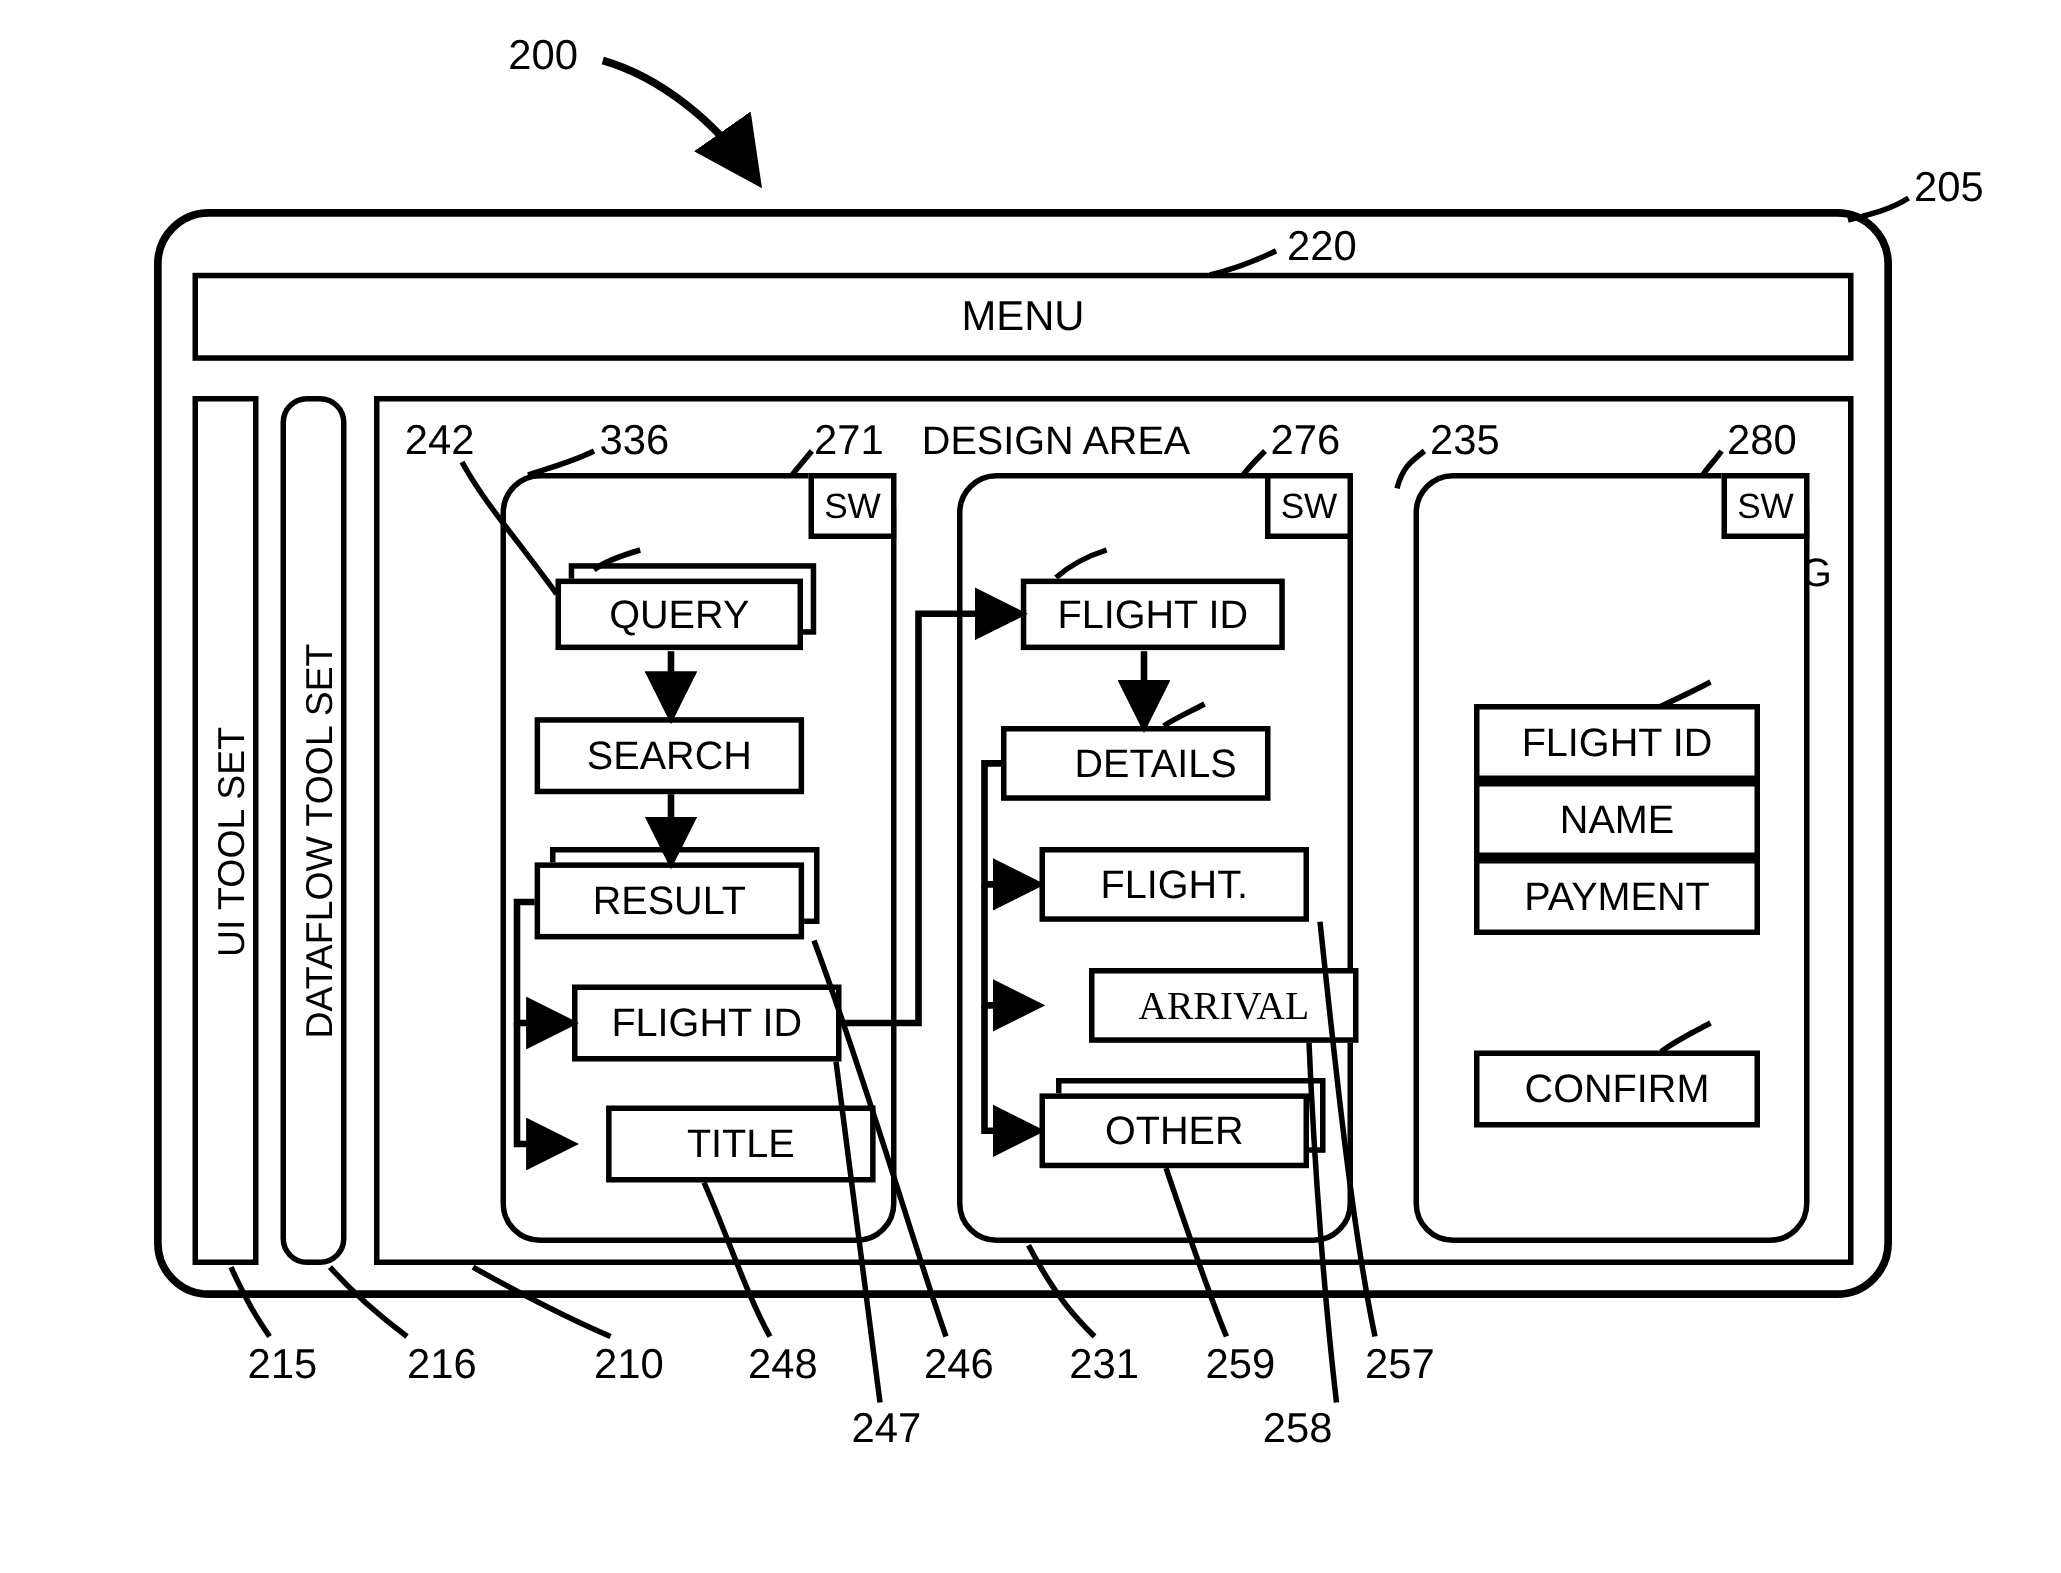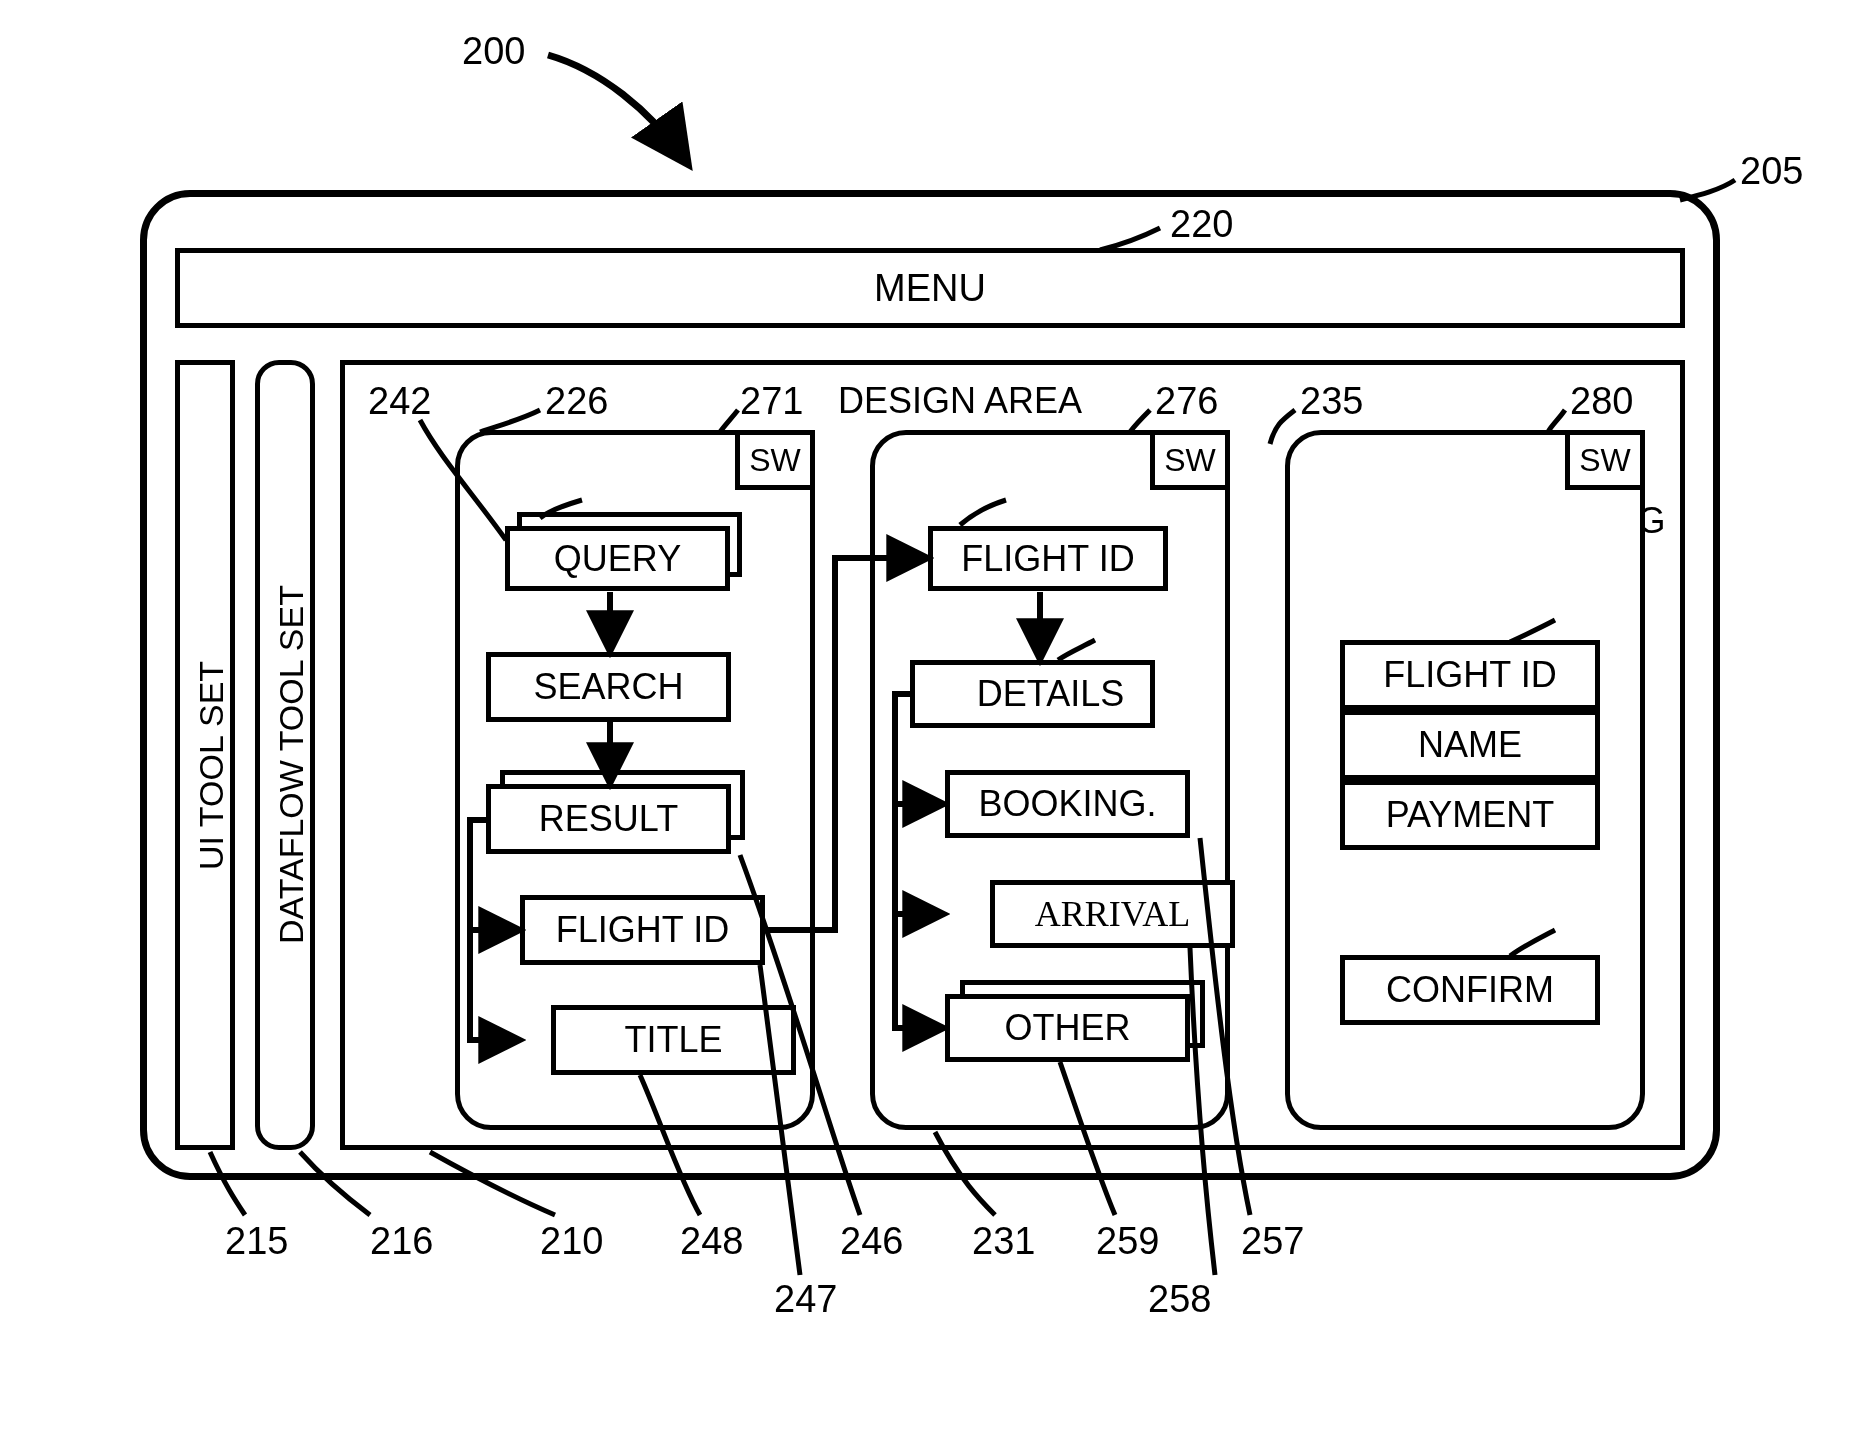--- a/index.html
+++ b/index.html
@@ -132,21 +132,21 @@
   <span>SW</span>
 </div>
 
 <div class="node" style="left:928px; top:526px; width:240px; height:65px; z-index:4;">
   <span>FLIGHT ID</span>
 </div>
 <div class="node" style="left:910px; top:660px; width:245px; height:68px; z-index:4;padding-left:36px;">
   <span>DETAILS</span>
 </div>
 <div class="node" style="left:945px; top:770px; width:245px; height:68px; z-index:4;">
-  <span>BOOKING.</span>
+  <span>FLIGHT.</span>
 </div>
 <div class="node" style="left:990px; top:880px; width:245px; height:68px; z-index:4;font-family:Liberation Serif, serif;">
   <span>ARRIVAL</span>
 </div>
 <div class="node" style="left:960px; top:980px; width:245px; height:68px; z-index:3;"></div>
 <div class="node" style="left:945px; top:994px; width:245px; height:68px; z-index:4;">
   <span>OTHER</span>
 </div>
 
 <div class="rbox" style="left:1285px; top:430px; width:360px; height:700px; border-radius:36px; z-index:2;"></div>
@@ -184,21 +184,21 @@
   <path d="M765 930 L835 930 L835 558 L924 558" stroke="#000" stroke-width="6" fill="none" marker-end="url(#ah2)"></path>
 
   <path d="M1040 592 L1040 656" stroke="#000" stroke-width="6" fill="none" marker-end="url(#ah2)"></path>
 
   <path d="M910 694 L895 694 L895 804 L940 804" stroke="#000" stroke-width="6" fill="none" marker-end="url(#ah2)"></path>
   <path d="M895 804 L895 914 L940 914" stroke="#000" stroke-width="6" fill="none" marker-end="url(#ah2)"></path>
   <path d="M895 914 L895 1028 L940 1028" stroke="#000" stroke-width="6" fill="none" marker-end="url(#ah2)"></path>
 </svg>
 
 <div class="ref" style="left:368px; top:380px;">242</div>
-<div class="ref" style="left:545px; top:380px;">226</div>
+<div class="ref" style="left:545px; top:380px;">336</div>
 <div class="ref" style="left:740px; top:380px;">271</div>
 <div class="ref" style="left:1155px; top:380px;">276</div>
 <div class="ref" style="left:1300px; top:380px;">235</div>
 <div class="ref" style="left:1570px; top:380px;">280</div>
 <div class="ref" style="left:588px; top:470px;">241</div>
 <div class="ref" style="left:1012px; top:470px;">251</div>
 <div class="ref" style="left:1100px; top:610px;">256</div>
 <div class="ref" style="left:1562px; top:590px;">260</div>
 <div class="ref" style="left:1562px; top:900px;">265</div>
 

